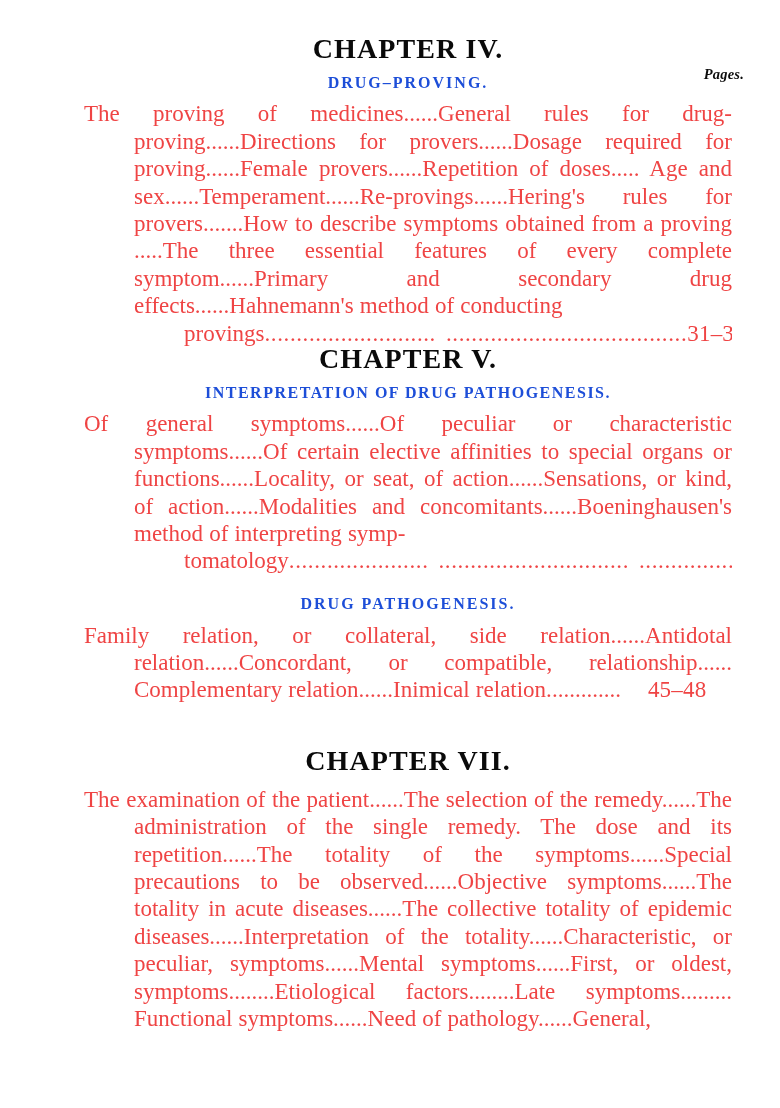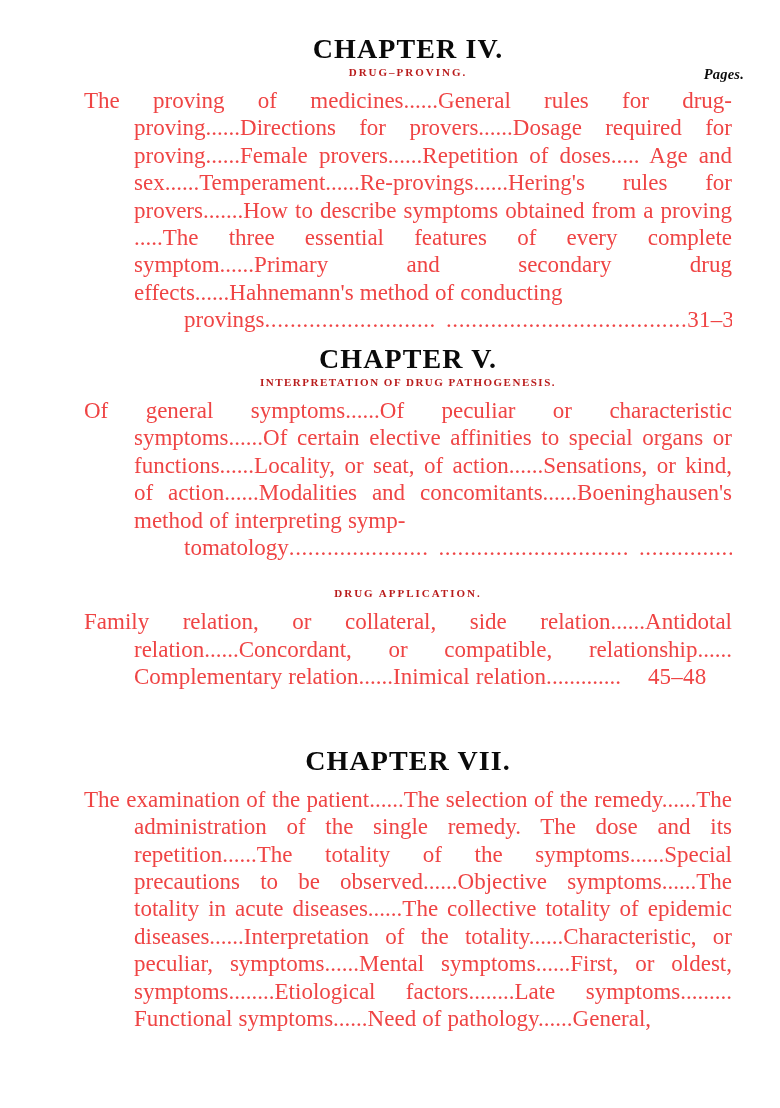--- a/index.html
+++ b/index.html
@@ -48,25 +48,25 @@
     font-weight: bold;
     letter-spacing: 1.1px;
     color: #0a0a0a;
     margin: 0;
     line-height: 1.1;
     font-variant: normal;
   }
 
   .chapter-subtitle {
     text-align: center;
-    font-size: 11px;
+    font-size: 16px;
     font-weight: bold;
     letter-spacing: 2.0px;
-    color: #b91c1c;
-    margin: 1px 0 0 0;
+    color: #1d4ed8;
+    margin: 9px 0 0 0;
     line-height: 1.1;
     white-space: nowrap;
   }
   .chapter-subtitle.tight {
     letter-spacing: 1.5px;
   }
 
   
   .chapter-body {
     margin: 9px 0 0 0;
@@ -133,21 +133,21 @@
     <div class="chapter-subtitle tight">INTERPRETATION OF DRUG PATHOGENESIS.</div>
     <div class="chapter-body">
       <span>Of general symptoms......Of peculiar or characteristic symptoms......Of certain elective affinities to special organs or functions......Locality, or seat, of action......Sensations, or kind, of action......Modalities and concomitants......Boeninghausen's method of interpreting symp-</span>
       <span class="leader-line">
         <span class="lead-word">tomatology</span><span class="dots">......................</span><span class="dots-gap"></span><span class="dots">..............................</span><span class="dots-gap"></span><span class="dots">....................</span><span class="page-range">38–44</span>
       </span>
     </div>
   </div>
 
   <div class="chapter" style="top: 586px;">
-    <div class="chapter-subtitle">DRUG APPLICATION.</div>
+    <div class="chapter-subtitle">DRUG PATHOGENESIS.</div>
     <div class="chapter-body">
       <span>Family relation, or collateral, side relation......Antidotal relation......Concordant, or compatible, relationship...... Complementary relation......Inimical relation.</span><span class="dots">............</span><span class="inline-page">45–48</span>
     </div>
   </div>
 
   <div class="chapter" style="top: 746px;">
     <div class="chapter-title">CHAPTER VII.</div>
     <div class="chapter-body">The examination of the patient......The selection of the remedy......The administration of the single remedy. The dose and its repetition......The totality of the symptoms......Special precautions to be observed......Objective symptoms......The totality in acute diseases......The collective totality of epidemic diseases......Interpretation of the totality......Characteristic, or peculiar, symptoms......Mental symptoms......First, or oldest, symptoms........Etiological factors........Late symptoms......... Functional symptoms......Need of pathology......General,</div>
   </div>
 

